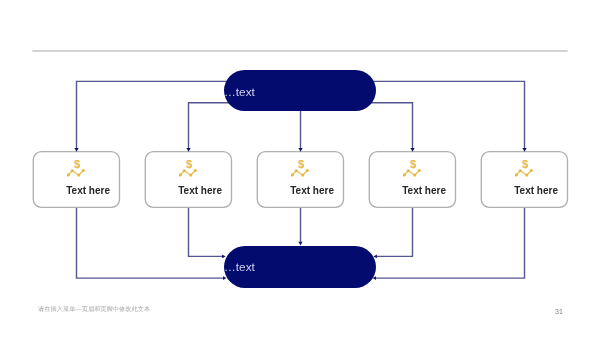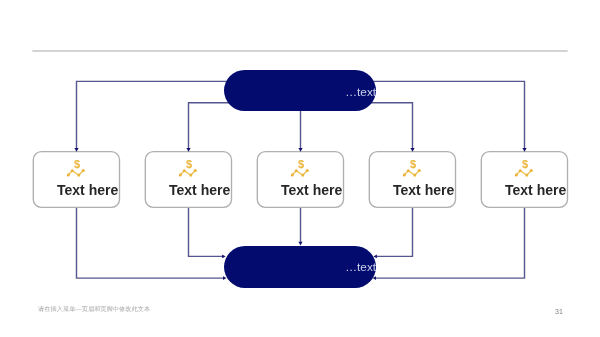--- a/index.html
+++ b/index.html
@@ -1,28 +1,28 @@
 <!DOCTYPE html>
 <html><head>
 <meta charset="utf-8">
 <style>
   html,body{margin:0;padding:0;}
   body{width:600px;height:337px;background:#ffffff;font-family:"Liberation Sans",sans-serif;overflow:hidden;-webkit-font-smoothing:antialiased;}
   .slide{position:relative;width:600px;height:337px;background:#fff;}
   .pill{position:absolute;background:#040b6e;border-radius:999px;}
-  .pill span{position:absolute;left:0;right:0;text-align:right;opacity:0.999;will-change:transform;color:#ccd3ed;font-size:11.8px;line-height:12px;letter-spacing:0px;}
+  .pill span{position:absolute;left:0;right:0;text-align:left;opacity:0.999;will-change:transform;color:#ccd3ed;font-size:11.8px;line-height:12px;letter-spacing:0px;}
   #pill-top{left:223.9px;top:70.4px;width:152.1px;height:40.4px;}
   #pill-top span{top:15.6px;}
   #pill-bottom{left:223.9px;top:245.6px;width:152.1px;height:42.4px;}
   #pill-bottom span{top:15.6px;}
   .card{position:absolute;top:151.6px;width:86.2px;height:55.9px;background:transparent;box-sizing:border-box;}
   .card .icon{position:absolute;left:50%;top:7.7px;transform:translateX(-50%);width:20px;height:18px;}
   .card .icon svg{display:block;width:20px;height:18px;overflow:visible;}
   .card .icon text.dollar{font-family:"Liberation Sans",sans-serif;}
-  .card .label{position:absolute;left:0;right:0;top:34.1px;opacity:0.999;will-change:transform;font-size:14px;line-height:9px;font-weight:bold;color:#262626;margin-left:24px;}
+  .card .label{position:absolute;left:0;right:0;top:34.1px;opacity:0.999;will-change:transform;text-align:center;font-size:10px;line-height:9px;font-weight:bold;color:#262626;margin-left:24px;}
   svg.conn{position:absolute;left:0;top:0;width:600px;height:337px;overflow:visible;}
   .footer{position:absolute;left:37.5px;top:305px;opacity:0.999;will-change:transform;font-size:6.2px;line-height:7px;letter-spacing:0.05px;color:#a6a6a6;}
   .pageno{position:absolute;left:555px;top:308px;opacity:0.999;will-change:transform;font-size:7px;line-height:7px;color:#7f7f7f;}
 </style>
 </head>
 <body>
 
 <div class="slide">
 
   <svg class="conn" viewBox="0 0 600 337">

